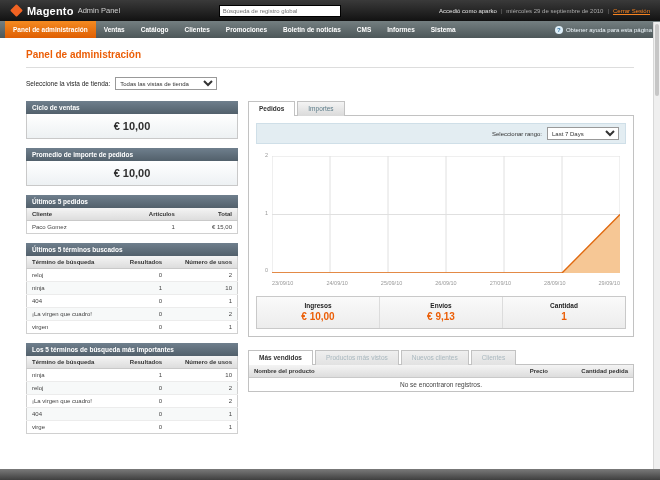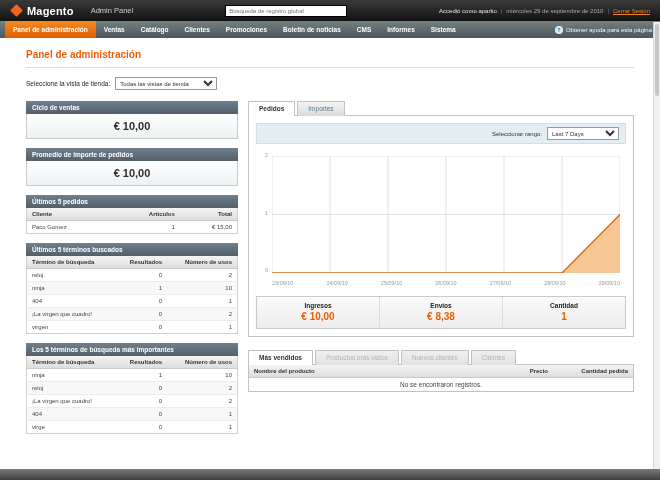--- a/index.html
+++ b/index.html
@@ -6,21 +6,21 @@
   html,body { margin:0; padding:0; }
   body {
     width:660px; height:480px; position:relative; overflow:hidden;
     background:#ffffff; color:#333;
     font-family:"Liberation Sans","DejaVu Sans",sans-serif;
   }
   
   .topbar{height:21px;background:linear-gradient(#3a3a3a,#121212);display:flex;align-items:center;padding:0 10px;}
   .logo-mark{width:9px;height:9px;background:#f26322;transform:rotate(45deg);border-radius:1px;margin:0 6px 0 2px;flex:none;}
   .logo-text{color:#fff;font-size:11px;font-weight:bold;letter-spacing:.2px;}
-  .logo-sub{color:#cfcfcf;font-size:7.5px;margin-left:17px;}
+  .logo-sub{color:#cfcfcf;font-size:7.5px;margin-left:4px;}
   .flex1{flex:1;}
   .global-search{width:122px;height:12px;font-size:6px;border:1px solid #000;padding:0 3px;background:#fff;color:#333;}
   .user-info{color:#e4e4e4;font-size:6px;}
   .sep{color:#777;font-size:6px;margin:0 4px;}
   .date{color:#a9a9a9;font-size:6px;}
   .logout{color:#f58220;font-size:6px;text-decoration:underline;cursor:pointer;}
   
   .nav{height:17px;background:linear-gradient(#747f81,#4d5759);display:flex;align-items:stretch;padding:0 5px;}
   .nav-item{display:flex;align-items:center;padding:0 8px;color:#fff;font-size:6.5px;font-weight:bold;cursor:pointer;white-space:nowrap;}
   .nav-item.active{background:linear-gradient(#f48b21,#df5e02);}
@@ -281,21 +281,21 @@
           </div>
         </div>
 
         <div class="stats">
           <div class="stat">
             <div class="lbl">Ingresos</div>
             <div class="val">€ 10,00</div>
           </div>
           <div class="stat">
             <div class="lbl">Envíos</div>
-            <div class="val">€ 8,38</div>
+            <div class="val">€ 9,13</div>
           </div>
           <div class="stat">
             <div class="lbl">Cantidad</div>
             <div class="val">1</div>
           </div>
         </div>
       </div>
 
       <div class="grids-section">
         <div class="tabs">

